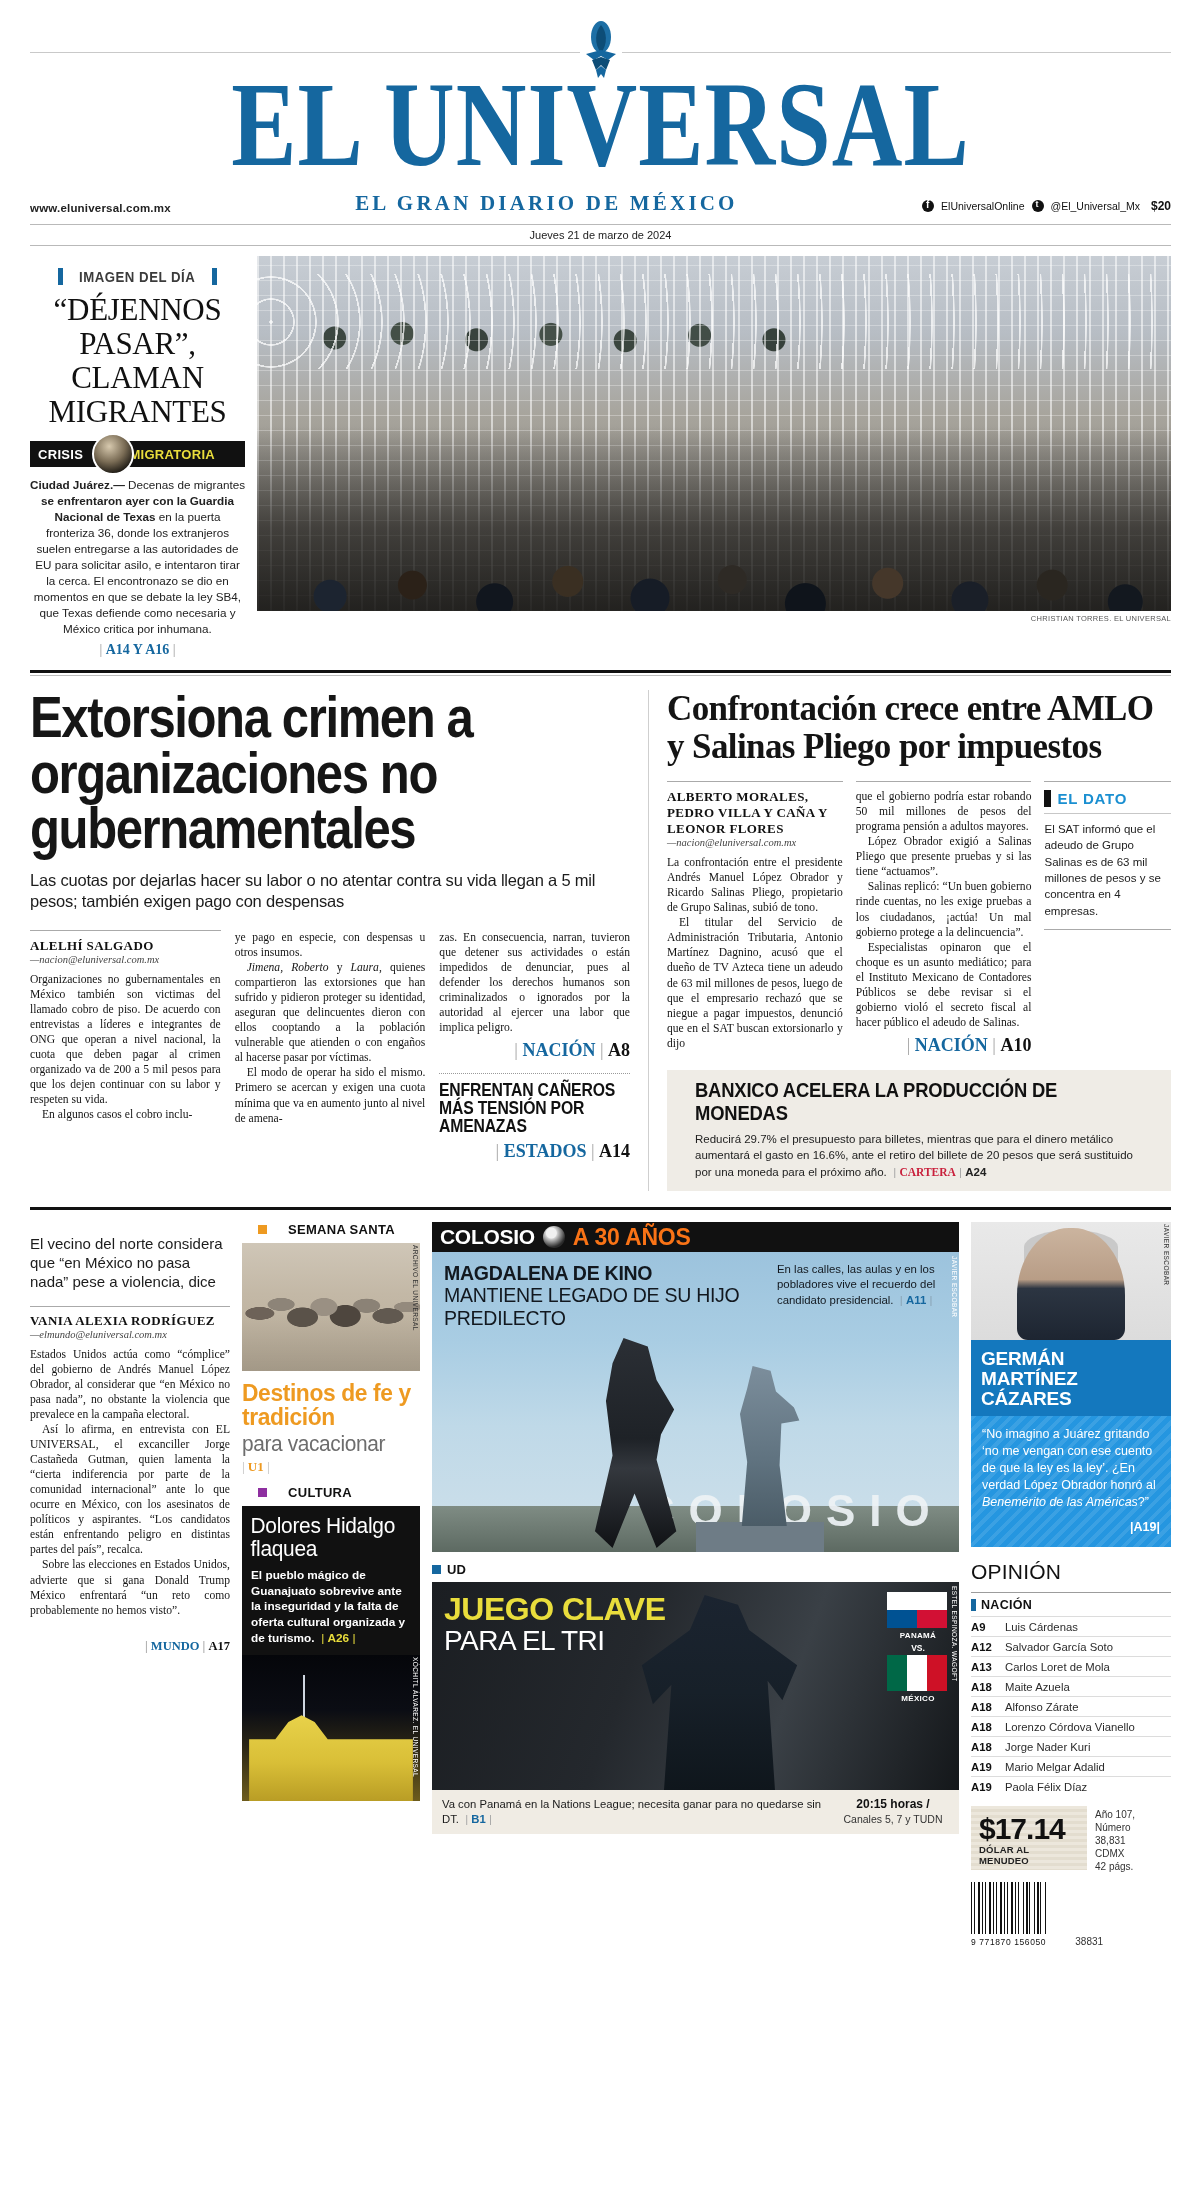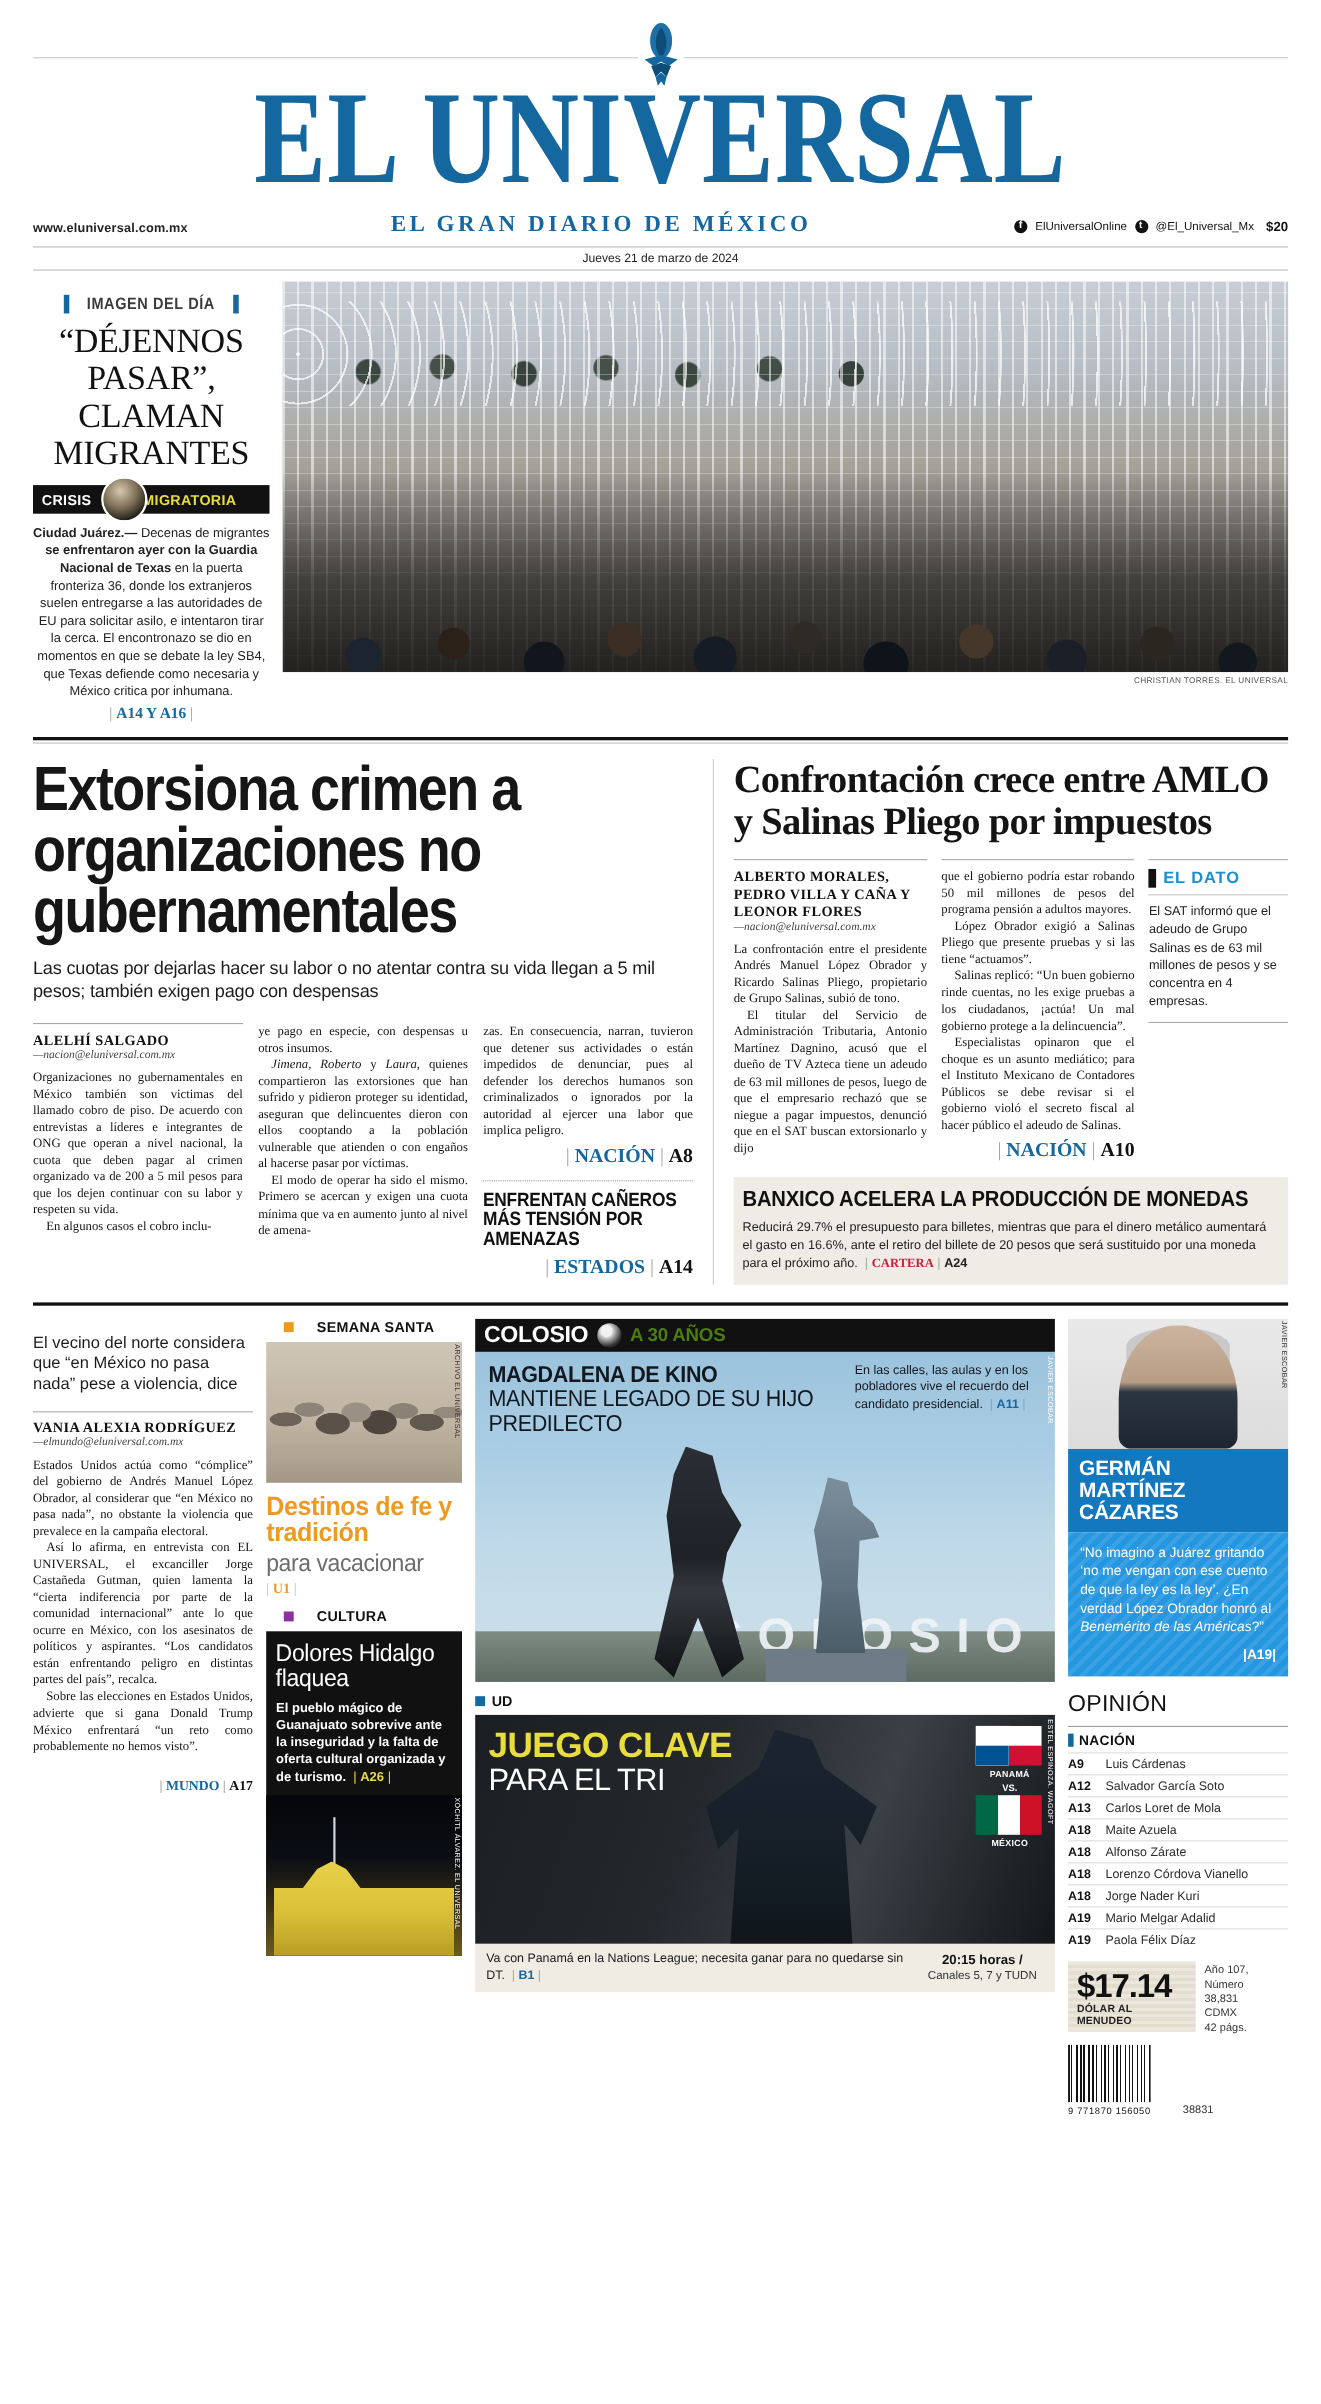--- a/index.html
+++ b/index.html
@@ -179,21 +179,21 @@
   .r-col { flex: 1; }
   .r-col.dato { flex: .72; }
   .dato-head { display: flex; align-items: center; gap: 6px; border-top:1px solid #aaa; padding-top:8px; }
   .dato-head .bar { width: 7px; height: 17px; background: #111; }
   .dato-head .t { color: #1a8fd1; font-weight: bold; font-size: 15px; letter-spacing: .8px; font-family:"Liberation Sans",sans-serif;}
   .dato-rule { border-top: 1px solid #c7c7c7; margin: 6px 0 7px; }
   .dato-body { font-size: 11.5px; line-height: 1.42; color: #222; }
   .dato-bottom { border-top: 1px solid #aaa; margin-top: 10px; }
 
   
-  .banxico { background: #efece6; padding: 9px 8px 11px; margin-top: 14px; }
+  .banxico { background: #efece6; padding: 9px 28px 11px; margin-top: 14px; }
   .banxico h3 {
     font-family:"Liberation Sans",sans-serif; font-weight: bold; font-size: 20px;
     letter-spacing: -.2px; transform: scaleX(.92); transform-origin:left center; width:109%;
   }
   .banxico p { font-size: 11.5px; line-height: 1.42; margin-top: 6px; color:#222; }
   .banxico .cart { color: #c9203c; font-family:"Liberation Serif",serif; font-weight: bold; }
   .banxico .pipe { color:#a5a5a5; }
   .banxico .pg { font-weight: bold; }
 
   
@@ -247,21 +247,21 @@
   .cult-photo .bld { position:absolute; left:4%; right:4%; bottom:0; height:86px;
     background: linear-gradient(180deg,#e8d24a 0%,#d9bf37 55%,#b99d25 100%);
     clip-path: polygon(0 28%, 16% 28%, 24% 8%, 32% 0, 40% 8%, 48% 28%, 100% 28%, 100% 100%, 0 100%); }
   .cult-photo .spire { position:absolute; left:34%; bottom:80px; width:2px; height:46px; background:#cfd6e0; }
 
   
   .colosio-bar { background:#111; height: 30px; display:flex; align-items:center; padding: 0 8px; gap: 8px;}
   .colosio-bar .n { color:#fff; font-family:"Liberation Sans",sans-serif; font-weight:bold; font-size:21px; letter-spacing:-.3px; }
   .colosio-bar .dot { width: 22px; height: 22px; border-radius:50%;
     background: radial-gradient(circle at 38% 32%, #f1f1f1 0 5px, #cfcfcf 6px, #2b2b2b 70%); }
-  .colosio-bar .a { color:#4d7c0f; font-family:"Liberation Sans",sans-serif; font-weight:bold; font-size:17px; letter-spacing:-.2px;}
+  .colosio-bar .a { color:#f97316; font-family:"Liberation Sans",sans-serif; font-weight:bold; font-size:23px; letter-spacing:-.2px;}
   .colosio-photo { position: relative; height: 300px; overflow: hidden;
     background: linear-gradient(180deg,#9cc3dd 0%,#a9cde3 30%,#bfd9e8 58%,#cfe0ea 100%); }
   .colosio-top { position:absolute; left:0; right:0; top:0; padding: 10px 12px; display:flex; gap: 14px; }
   .colosio-head { font-family:"Liberation Sans",sans-serif; font-size: 21px; line-height:1.06;
      color:#12181f; letter-spacing:-.3px; flex: 1; transform:scaleX(.93); transform-origin:left top; }
   .colosio-head b { font-weight: bold; }
   .colosio-side { width: 170px; font-size: 11.4px; line-height:1.34; color:#12181f; }
   .colosio-side .ref { color:#15679f; font-weight:bold; }
   .colosio-side .pipe { color:#8aa3b4; }
   .statue { position:absolute; left: 54%; bottom: 26px; width: 90px; height: 160px;

